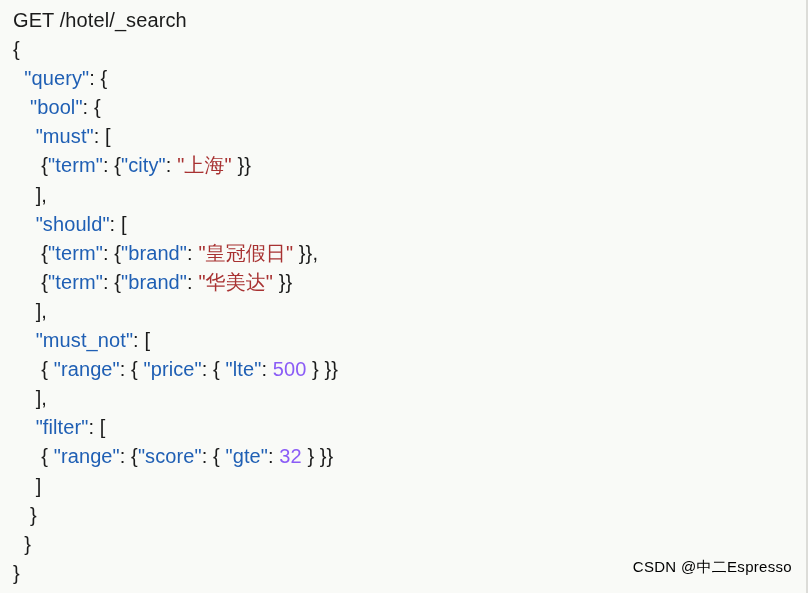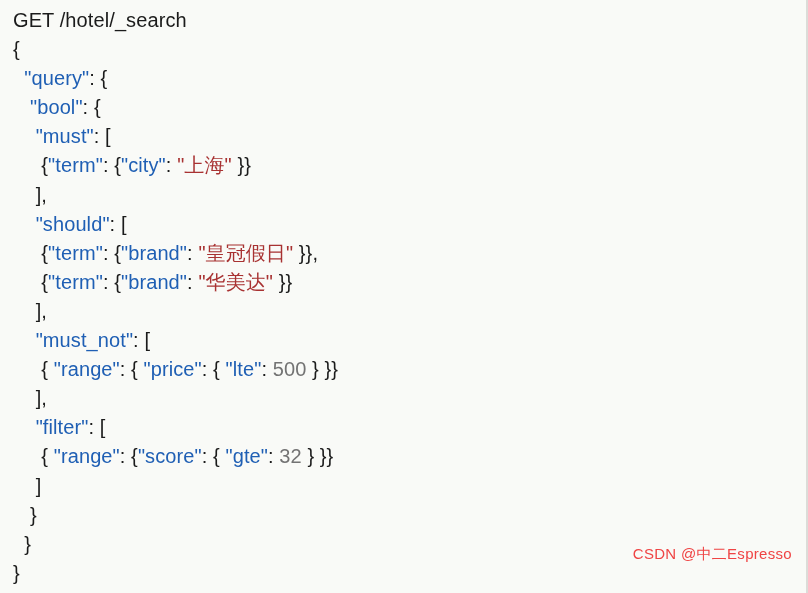--- a/index.html
+++ b/index.html
@@ -29,29 +29,29 @@
     line-height: 29.1px;
     height: 29.1px;
     white-space: pre;
     color: #1b1b1b;
     letter-spacing: 0.1px;
   }
 
   .tok-punct { color: #1b1b1b; }
   .tok-key   { color: #1f5fb4; }
   .tok-str   { color: #a83232; }
-  .tok-num   { color: #737373; }
+  .tok-num   { color: #8b5cf6; }
   .tok-plain { color: #1b1b1b; }
 
   #watermark {
     position: absolute;
     right: 14px;
-    bottom: 29px;
+    bottom: 16px;
     font-size: 15px;
-    color: #ef4444;
+    color: #000000;
     letter-spacing: 0.3px;
     white-space: pre;
     font-family: "Liberation Sans", "DejaVu Sans", sans-serif;
   }
 </style>
 </head>
 <body>
 
 <div id="code-panel">
   <div id="code-block">

